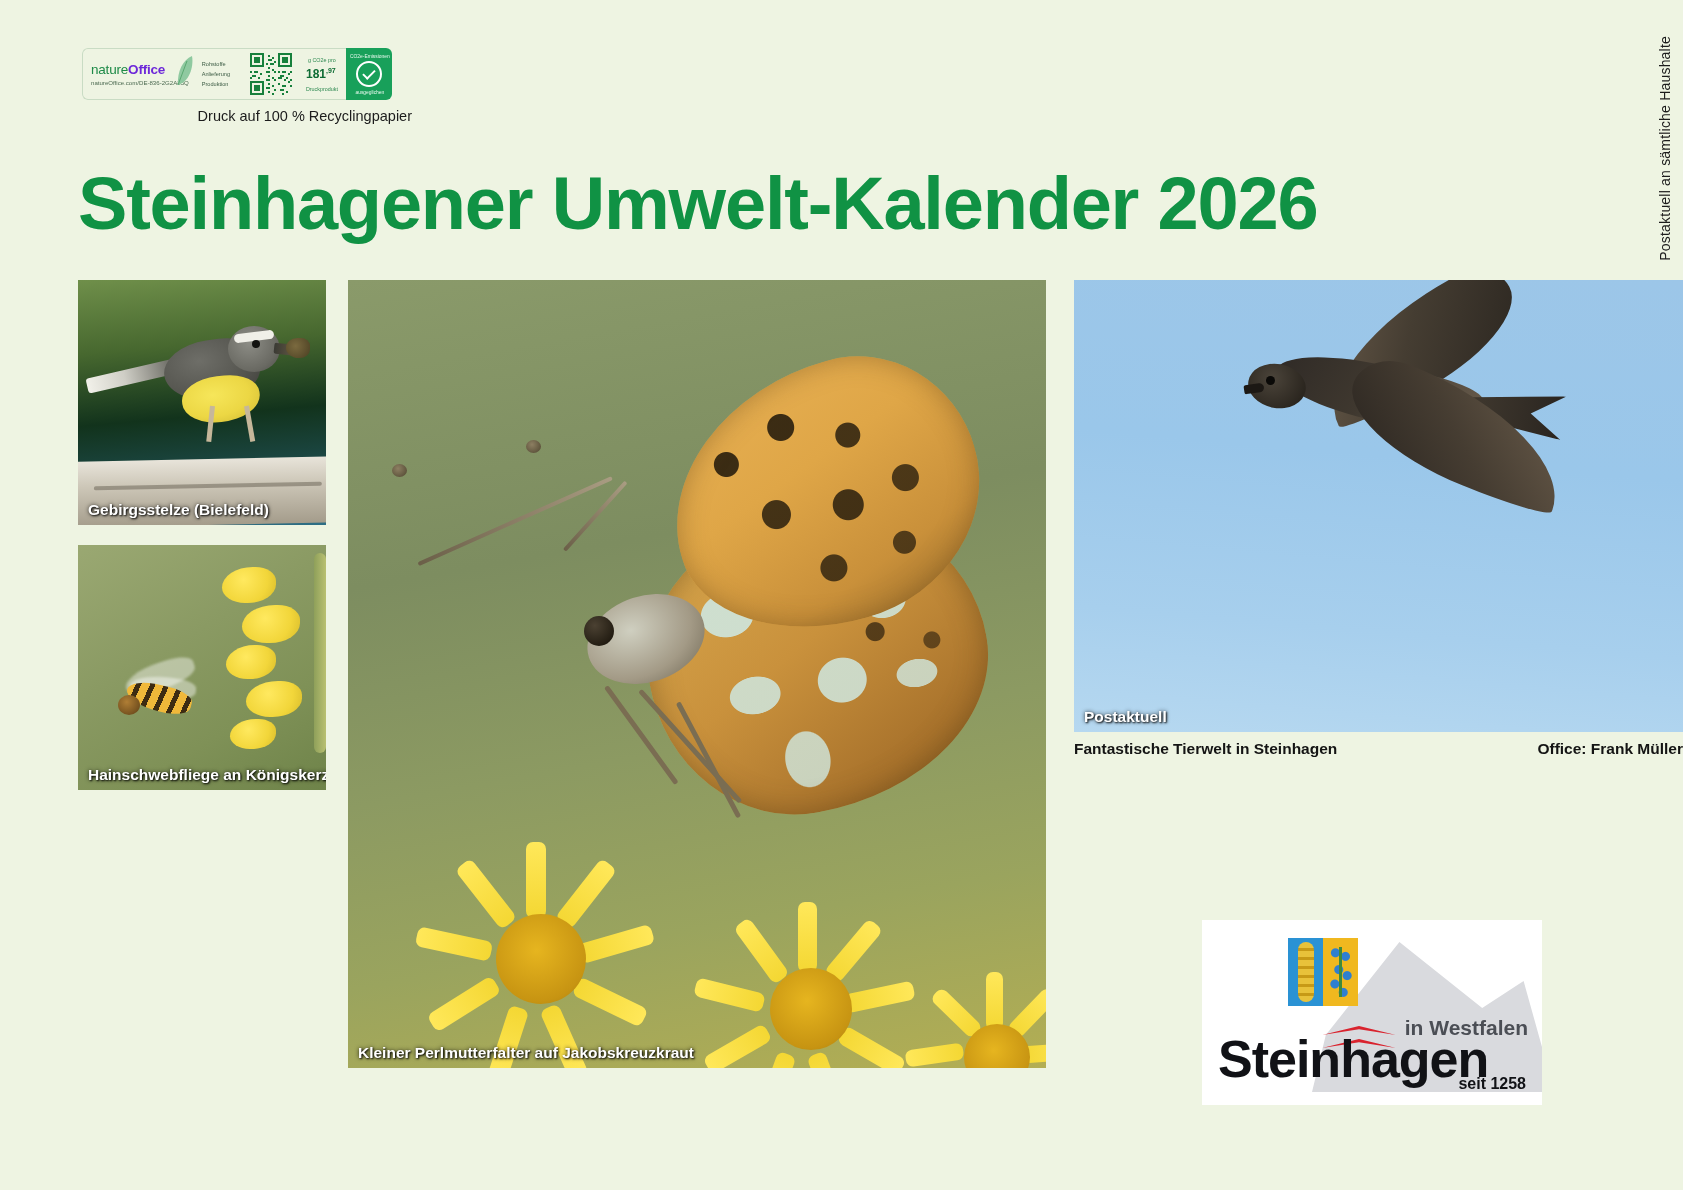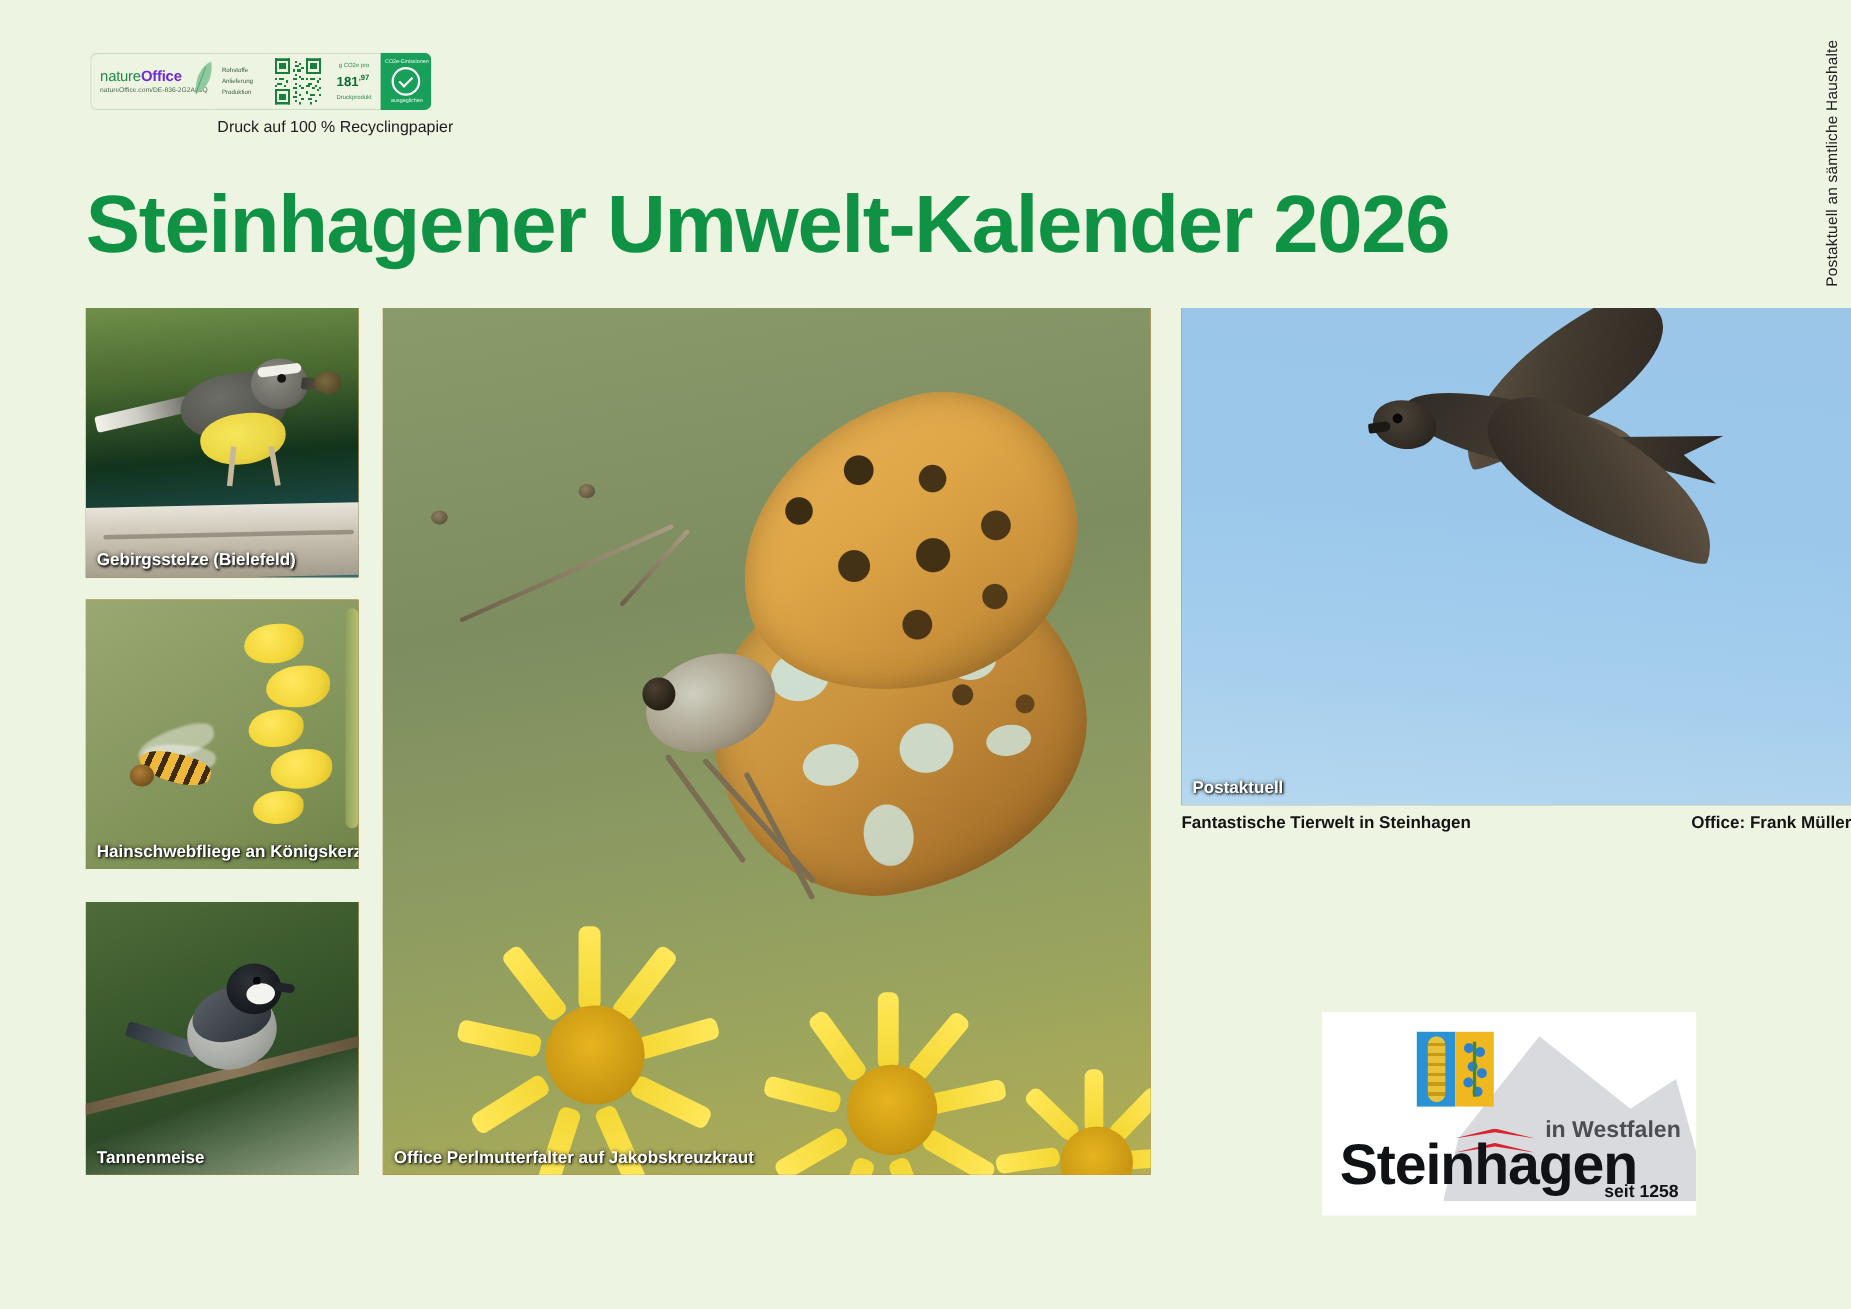--- a/index.html
+++ b/index.html
@@ -577,33 +577,20 @@
         <div class="hf-petal" style="left:14px; top:166px; width:46px; height:30px;"></div>
       </div>
       <div class="hf-wing1"></div>
       <div class="hf-wing2"></div>
       <div class="hf-fly-body"></div>
       <div class="hf-fly-head"></div>
     </div>
     <div class="cap">Hainschwebfliege an Königskerze</div>
   </div>
 
-  <div class="photo" id="thumb-coaltit">
-    <div class="sc-coaltit">
-      <div class="ct-branch"></div>
-      <div class="ct-tail"></div>
-      <div class="ct-body"></div>
-      <div class="ct-wing"></div>
-      <div class="ct-head"></div>
-      <div class="ct-cheek"></div>
-      <div class="ct-eye"></div>
-      <div class="ct-beak"></div>
-    </div>
-    <div class="cap">Tannenmeise</div>
-  </div>
 
   <div class="photo" id="photo-butterfly">
     <div class="sc-butterfly">
 
       <div class="bf-flower" style="left:70px;  top:560px; width:250px; height:250px;">
         <div class="bf-ray" style="left:108px; top:2px;   width:20px; height:76px; transform:rotate(0deg);"></div>
         <div class="bf-ray" style="left:158px; top:16px;  width:20px; height:76px; transform:rotate(38deg);"></div>
         <div class="bf-ray" style="left:188px; top:66px;  width:20px; height:76px; transform:rotate(74deg);"></div>
         <div class="bf-ray" style="left:182px; top:124px; width:20px; height:76px; transform:rotate(116deg);"></div>
         <div class="bf-ray" style="left:136px; top:164px; width:20px; height:76px; transform:rotate(156deg);"></div>
@@ -640,21 +627,21 @@
       <div class="bf-thorax"></div>
       <div class="bf-leg" style="left:258px; top:404px; width:120px; transform:rotate(54deg);"></div>
       <div class="bf-leg" style="left:292px; top:408px; width:150px; transform:rotate(48deg);"></div>
       <div class="bf-leg" style="left:330px; top:420px; width:130px; transform:rotate(62deg);"></div>
       <div class="bf-eye"></div>
       <div class="bf-ant1"></div>
       <div class="bf-ant2"></div>
       <div class="bf-knob1"></div>
       <div class="bf-knob2"></div>
     </div>
-    <div class="cap">Office Perlmutterfalter auf Jakobskreuzkraut</div>
+    <div class="cap">Kleiner Perlmutterfalter auf Jakobskreuzkraut</div>
   </div>
 
   <div class="photo" id="photo-swift">
     <div class="sc-swift">
       <div class="sw-wing-up"></div>
       <div class="sw-body"></div>
       <div class="sw-tail"></div>
       <div class="sw-wing-dn"></div>
       <div class="sw-head"></div>
       <div class="sw-beak"></div>

